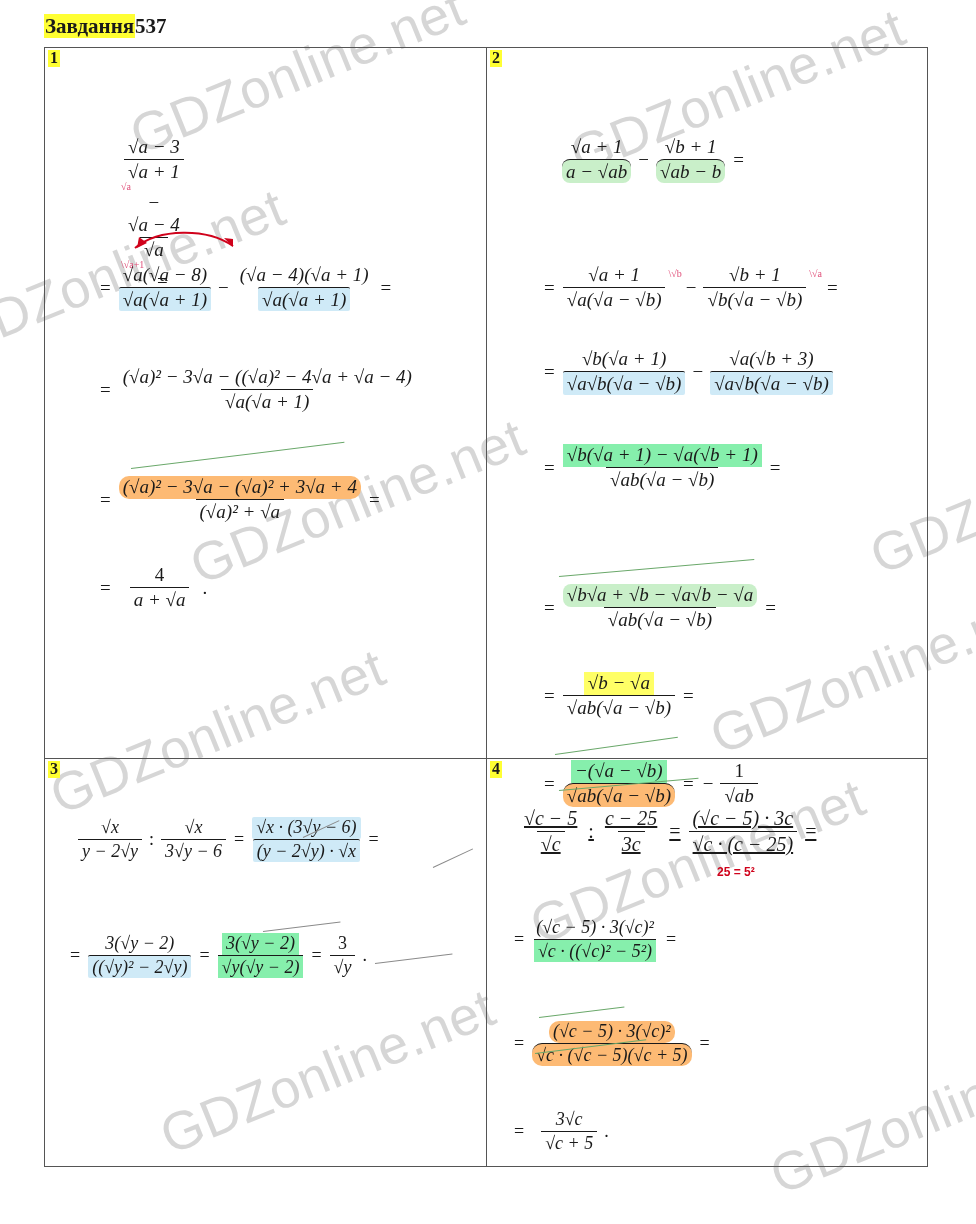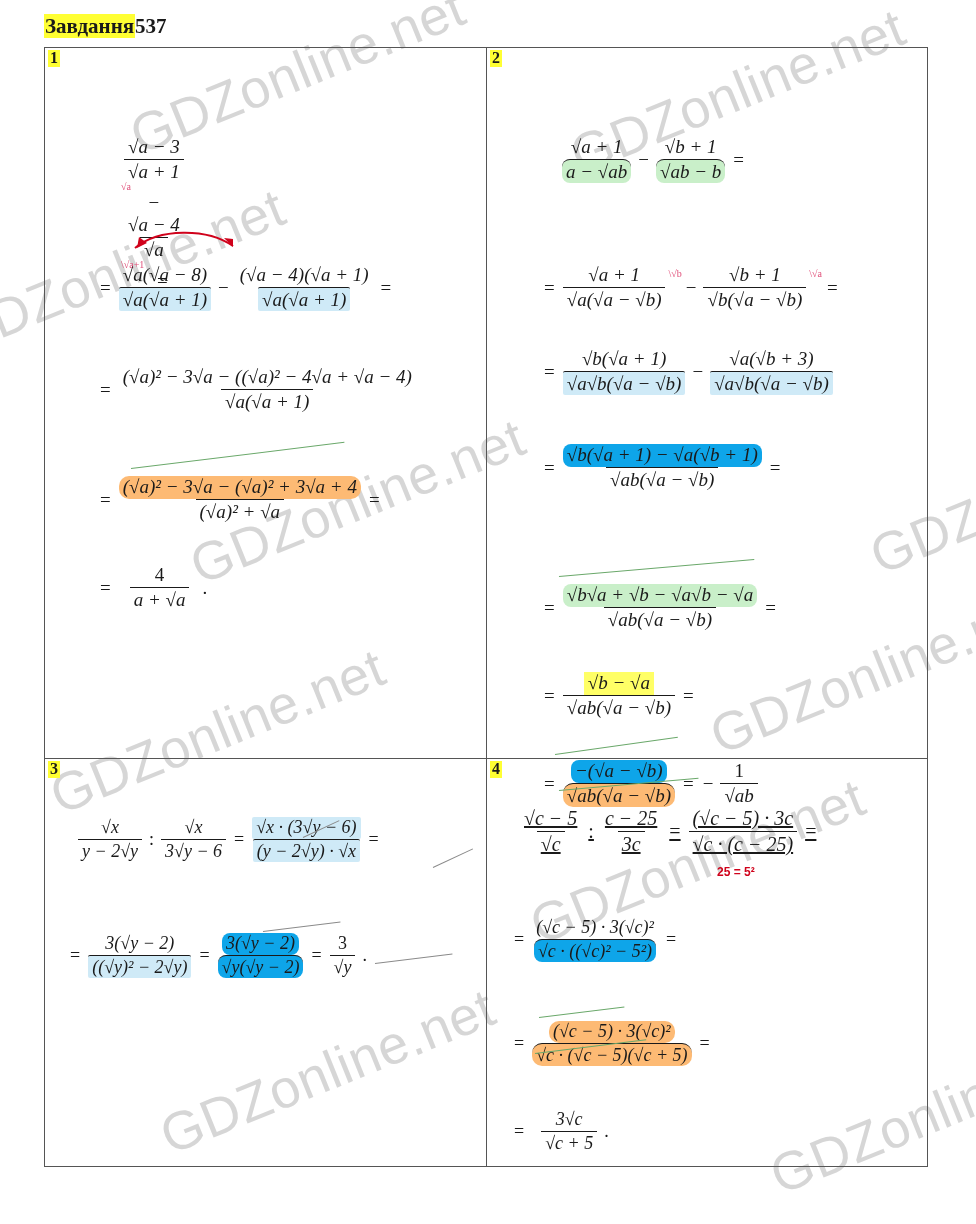--- a/index.html
+++ b/index.html
@@ -74,21 +74,21 @@
   .op{font-style:normal;margin:0 4px;}
 
   .frac{display:inline-flex;flex-direction:column;align-items:center;justify-content:center;margin:0 3px;vertical-align:middle;}
   .frac .nu{padding:0 4px 1px 4px;}
   .frac .de{padding:1px 4px 0 4px;border-top:1.3px solid #1a1a1a;}
 
   
   .hl-y{background:#fdba74;border-radius:10px;padding:0 1px;}
   .hl-g{background:#c9efc9;border-radius:8px;padding:0 1px;}
   .hl-b{background:#cfeaf7;border-radius:2px;padding:0 1px;}
-  .hl-p{background:#0ea5e9;border-radius:8px;padding:0 1px;}
+  .hl-p{background:#86efac;border-radius:0;padding:0 1px;}
   .hl-yellow{background:#ffff66;border-radius:0;padding:0 1px;}
 
   .tiny{font-size:10px;color:#e0507a;font-style:normal;}
 
   .strike{position:absolute;height:0;border-top:1.4px solid #8a8a8a;transform-origin:left center;pointer-events:none;}
   .arrow{position:absolute;pointer-events:none;}
   .note25{position:absolute;font-family:"Liberation Sans",sans-serif;font-size:12px;font-weight:bold;color:#d0021b;}
 </style>
 </head>
 <body>

